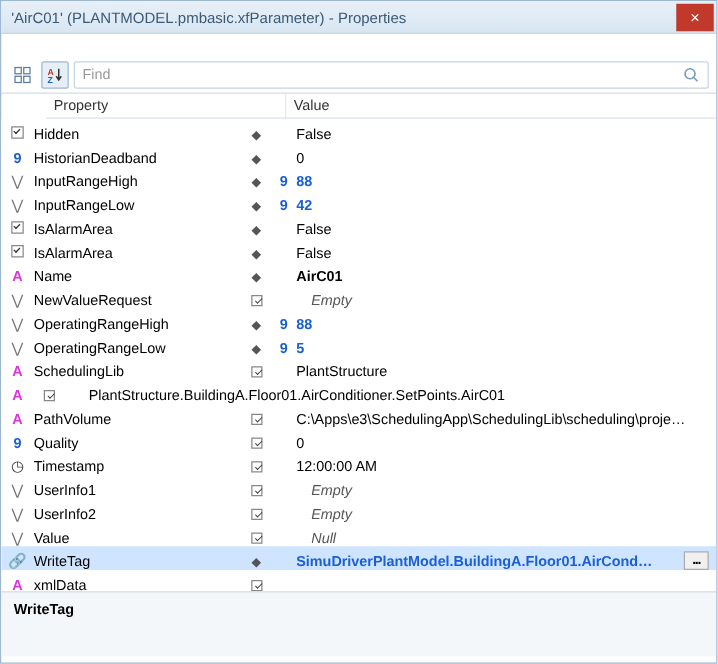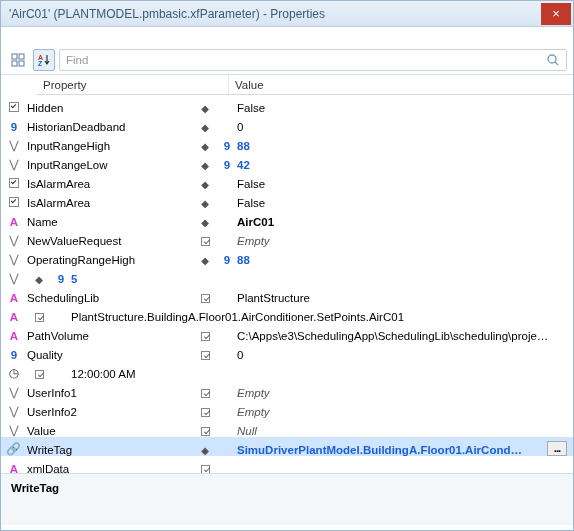--- a/index.html
+++ b/index.html
@@ -124,21 +124,21 @@
 }
 .ty-A { color: #d63ad6; }
 .ty-9 { color: #1a5fd6; }
 .ty-arrow { color: #777; font-weight: normal; }
 .ty-clock { color: #444; font-weight: normal; font-size: 12px; }
 .ty-link { color: #1a5fd6; font-weight: normal; font-size: 12px; }
 .vt-diamond { color: #555; font-size: 10px; }
 .vt-num { color: #1a5fd6; font-weight: bold; }
 .val-bold { font-weight: bold; }
 .val-blue { color: #1a5fd6; }
-.val-italic { font-style: italic; color: #555; }
+.val-italic { font-style: italic; color: #555; margin-left: 12px; }
 .val-link { font-weight: bold; color: #1a5fd6; }
 .bottompanel {
   border-top: 1px solid #d4dde6;
   background: #f4f7fa;
   padding: 8px 10px;
   height: 52px;
 }
 .bottompanel .bptitle { font-weight: bold; font-size: 11.5px; }
 .bottompanel .bpdesc { font-size: 11.5px; color: #222; }
 .checkicon {
@@ -271,20 +271,21 @@
     </div>
     <div class="row">
       <span class="tycol"><span class="ty-arrow">⋁</span></span>
       <span class="namecol">OperatingRangeHigh</span>
       <span class="diacol"><span class="vt-diamond">◆</span></span>
       <span class="valtycol"><span class="vt-num">9</span></span>
       <span class="valcol val-bold val-blue">88</span>
     </div>
     <div class="row">
       <span class="tycol"><span class="ty-arrow">⋁</span></span>
+      <span class="namecol">OperatingRangeLow</span>
       <span class="diacol"><span class="vt-diamond">◆</span></span>
       <span class="valtycol"><span class="vt-num">9</span></span>
       <span class="valcol val-bold val-blue">5</span>
     </div>
     <div class="row">
       <span class="tycol"><span class="ty-A">A</span></span>
       <span class="namecol">SchedulingLib</span>
       <span class="diacol"><span class="sqicon"></span></span>
       <span class="valtycol"></span>
       <span class="valcol ">PlantStructure</span>
@@ -304,20 +305,21 @@
     </div>
     <div class="row">
       <span class="tycol"><span class="ty-9">9</span></span>
       <span class="namecol">Quality</span>
       <span class="diacol"><span class="sqicon"></span></span>
       <span class="valtycol"></span>
       <span class="valcol ">0</span>
     </div>
     <div class="row">
       <span class="tycol"><span class="ty-clock">◷</span></span>
+      <span class="namecol">Timestamp</span>
       <span class="diacol"><span class="sqicon"></span></span>
       <span class="valtycol"></span>
       <span class="valcol ">12:00:00 AM</span>
     </div>
     <div class="row">
       <span class="tycol"><span class="ty-arrow">⋁</span></span>
       <span class="namecol">UserInfo1</span>
       <span class="diacol"><span class="sqicon"></span></span>
       <span class="valtycol"></span>
       <span class="valcol val-italic">Empty</span>

